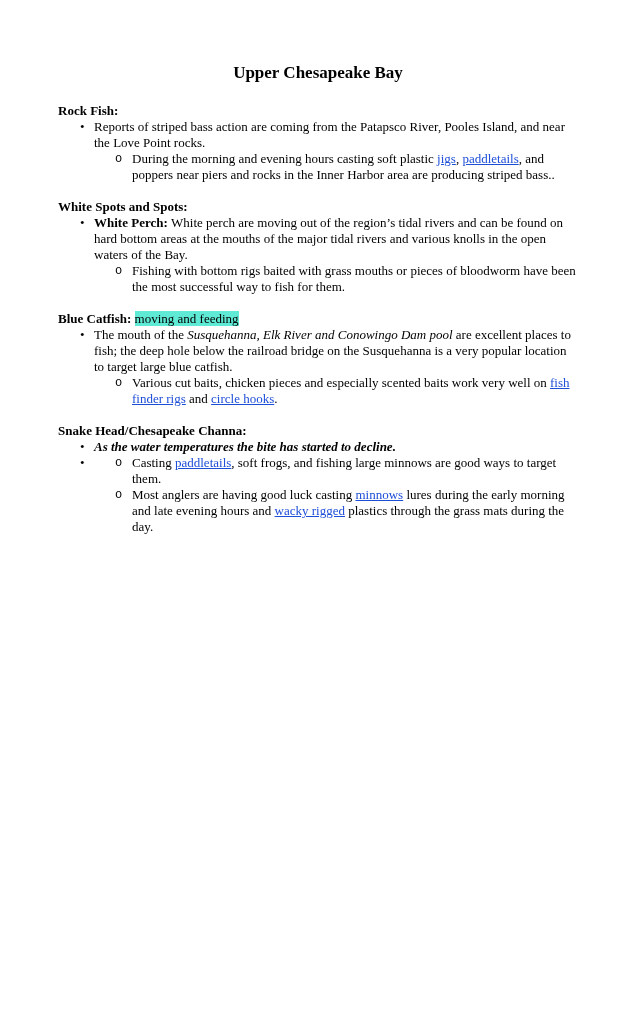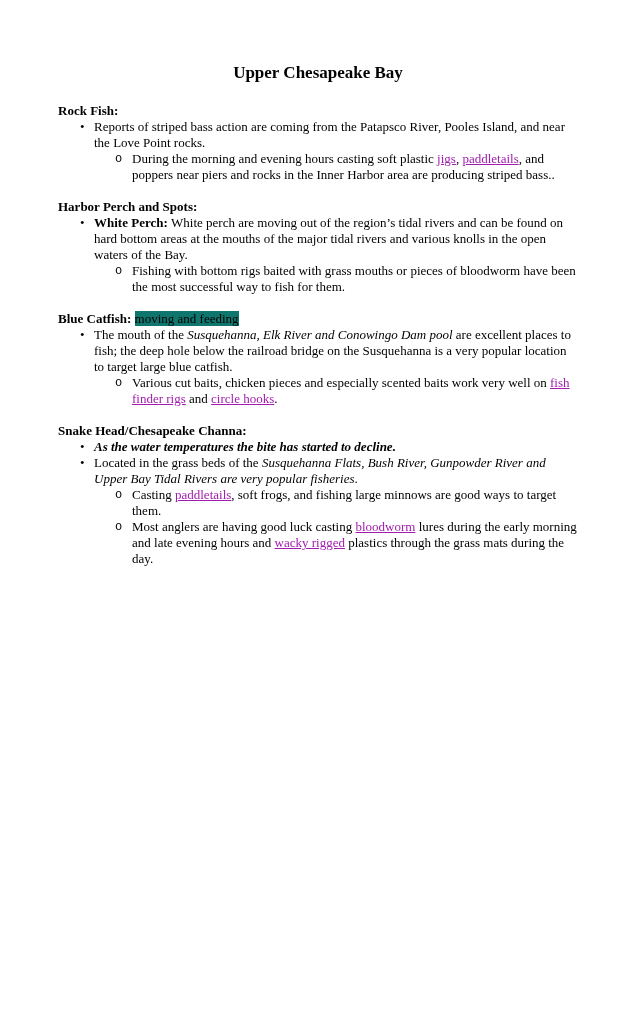--- a/index.html
+++ b/index.html
@@ -31,45 +31,45 @@
   .b1 > .marker { position: absolute; left: 22px; top: 0; }
   .b2 { padding-left: 74px; }
   .b2 > .marker {
     position: absolute; left: 57px; top: 0;
     font-family: "Liberation Mono", monospace;
     font-size: 12px;
   }
   .r-b  { font-weight: bold; }
   .r-i  { font-style: italic; margin-top: 12px; }
   .r-bi { font-weight: bold; font-style: italic; }
-  .r-hl { background: #0f766e; }
-  a.r-link { color: #a21caf; text-decoration: underline; cursor: pointer; }
+  .r-hl { background: #5eead4; }
+  a.r-link { color: #1d4ed8; text-decoration: underline; cursor: pointer; }
 </style>
 </head>
 <body>
 
 <div class="page">
   <h1 class="title">Upper Chesapeake Bay</h1>
   <div id="sections">
       <div class="section">
         <p class="heading"><span class="r-b">Rock Fish:</span></p>
         <div class="bullet b1"><span class="marker">•</span><span class="content"><span>Reports of striped bass action are coming from the Patapsco River, Pooles Island, and near the Love Point rocks.</span></span></div>
         <div class="bullet b2"><span class="marker">o</span><span class="content"><span>During the morning and evening hours casting soft plastic </span><a class="r-link">jigs</a><span>, </span><a class="r-link">paddletails</a><span>, and poppers near piers and rocks in the Inner Harbor area are producing striped bass..</span></span></div>
       </div>
       <div class="section">
-        <p class="heading"><span class="r-b">Harbor Perch and Spots:</span></p>
+        <p class="heading"><span class="r-b">White Spots and Spots:</span></p>
         <div class="bullet b1"><span class="marker">•</span><span class="content"><span class="r-b">White Perch: </span><span>White perch are moving out of the region’s tidal rivers and can be found on hard bottom areas at the mouths of the major tidal rivers and various knolls in the open waters of the Bay.</span></span></div>
         <div class="bullet b2"><span class="marker">o</span><span class="content"><span>Fishing with bottom rigs baited with grass mouths or pieces of bloodworm have been the most successful way to fish for them.</span></span></div>
       </div>
       <div class="section">
         <p class="heading"><span class="r-b">Blue Catfish: </span><span class="r-hl">moving and feeding</span></p>
         <div class="bullet b1"><span class="marker">•</span><span class="content"><span>The mouth of the </span><span class="r-i">Susquehanna, Elk River and Conowingo Dam pool</span><span> are excellent places to fish; the deep hole below the railroad bridge on the Susquehanna is a very popular location to target large blue catfish.</span></span></div>
         <div class="bullet b2"><span class="marker">o</span><span class="content"><span>Various cut baits, chicken pieces and especially scented baits work very well on </span><a class="r-link">fish finder rigs</a><span> and </span><a class="r-link">circle hooks</a><span>.</span></span></div>
       </div>
       <div class="section">
         <p class="heading"><span class="r-b">Snake Head/Chesapeake Channa:</span></p>
         <div class="bullet b1"><span class="marker">•</span><span class="content"><span class="r-bi">As the water temperatures the bite has started to decline.</span></span></div>
-        <div class="bullet b1"><span class="marker">•</span><span class="content"><span>Located in the grass beds of the </span><span class="r-i">Susquehanna Flats, Bush River, Gunpowder River and Upper Bay Tidal Rivers are very popular fisheries</span><span>.</span></span></div>
+        <div class="bullet b1"><span class="marker">•</span></div>
         <div class="bullet b2"><span class="marker">o</span><span class="content"><span>Casting </span><a class="r-link">paddletails</a><span>, soft frogs, and fishing large minnows are good ways to target them.</span></span></div>
-        <div class="bullet b2"><span class="marker">o</span><span class="content"><span>Most anglers are having good luck casting </span><a class="r-link">bloodworm</a><span> lures during the early morning and late evening hours and </span><a class="r-link">wacky rigged</a><span> plastics through the grass mats during the day.</span></span></div>
+        <div class="bullet b2"><span class="marker">o</span><span class="content"><span>Most anglers are having good luck casting </span><a class="r-link">minnows</a><span> lures during the early morning and late evening hours and </span><a class="r-link">wacky rigged</a><span> plastics through the grass mats during the day.</span></span></div>
       </div>
     </div>
 </div>
 
 </body></html>

